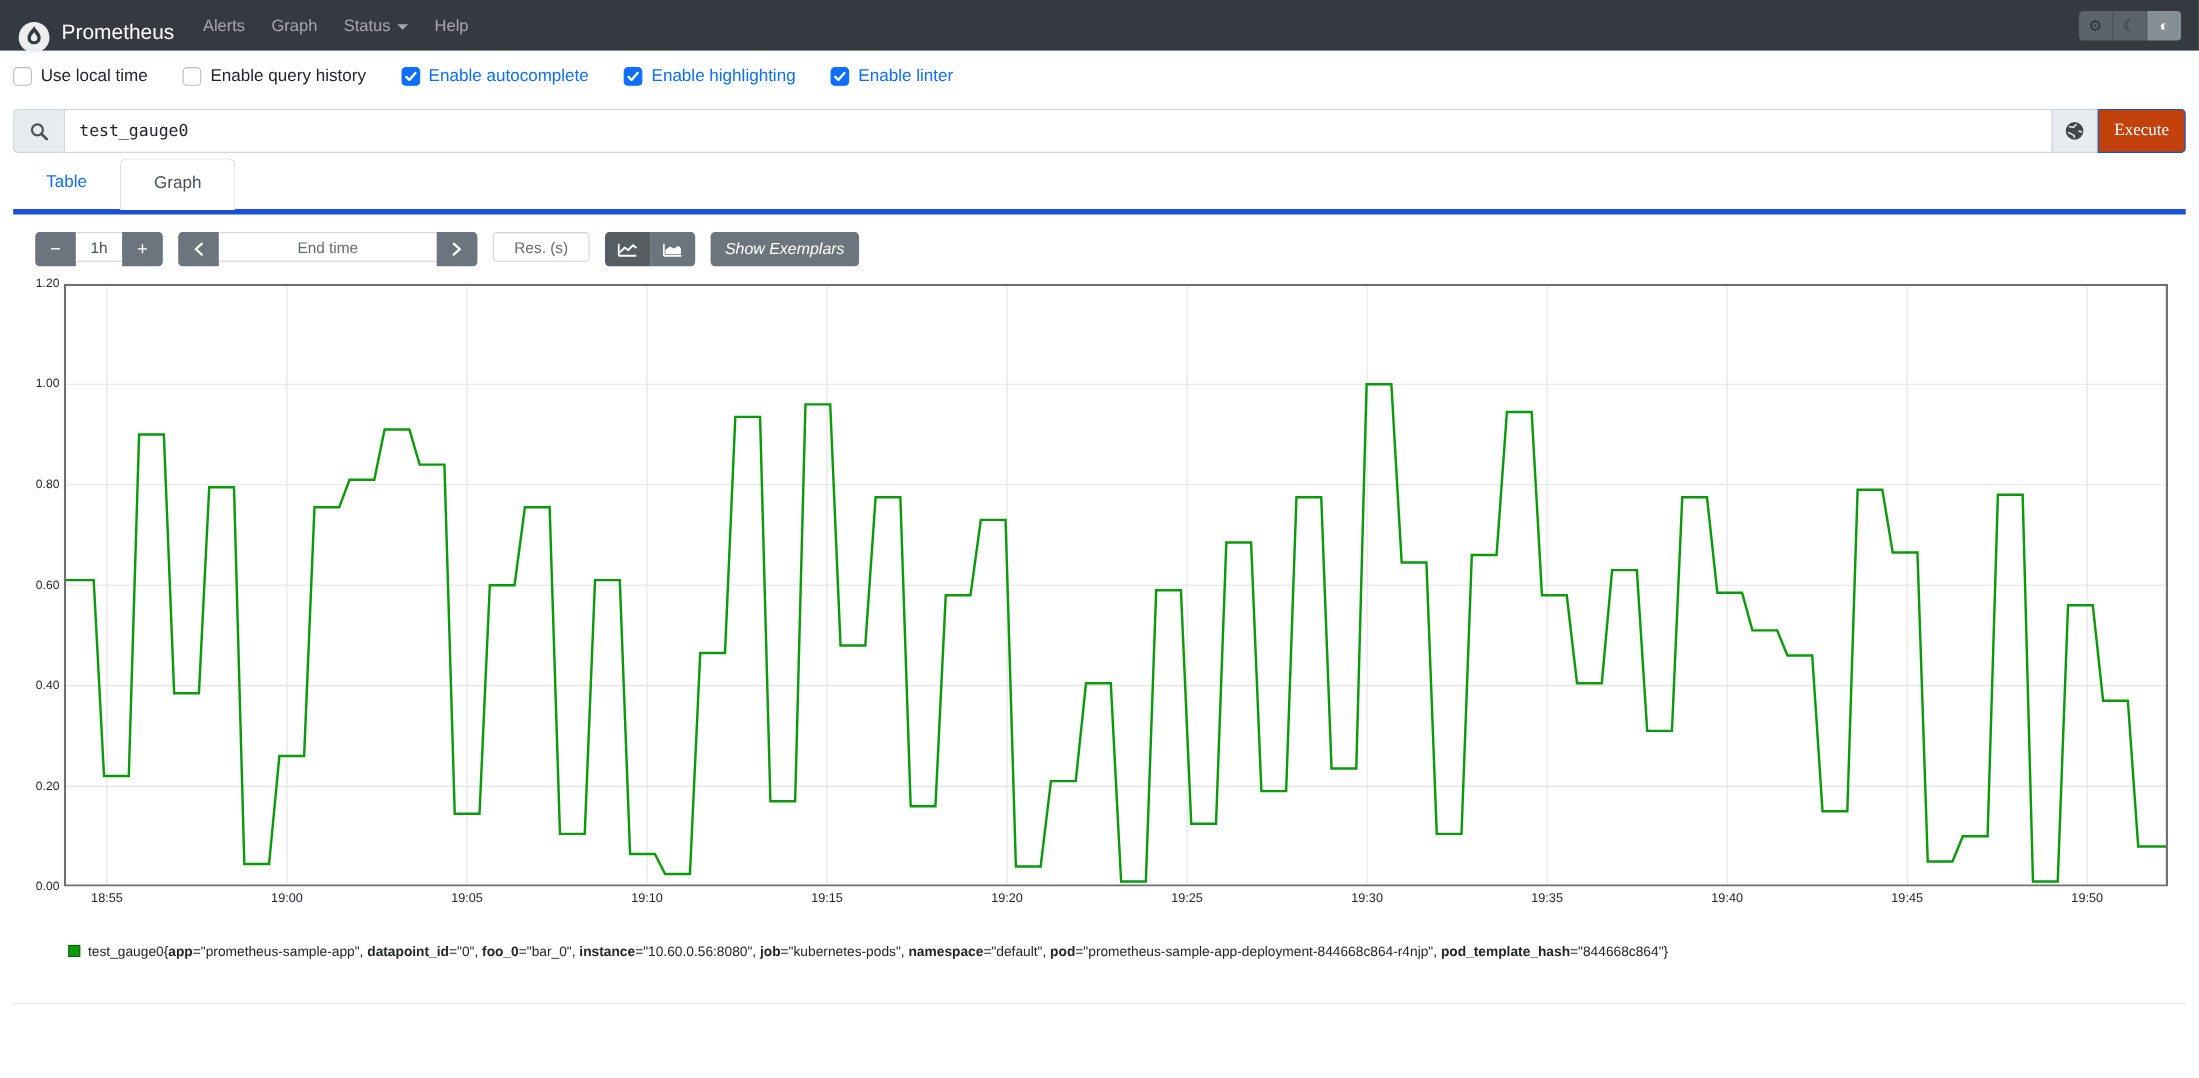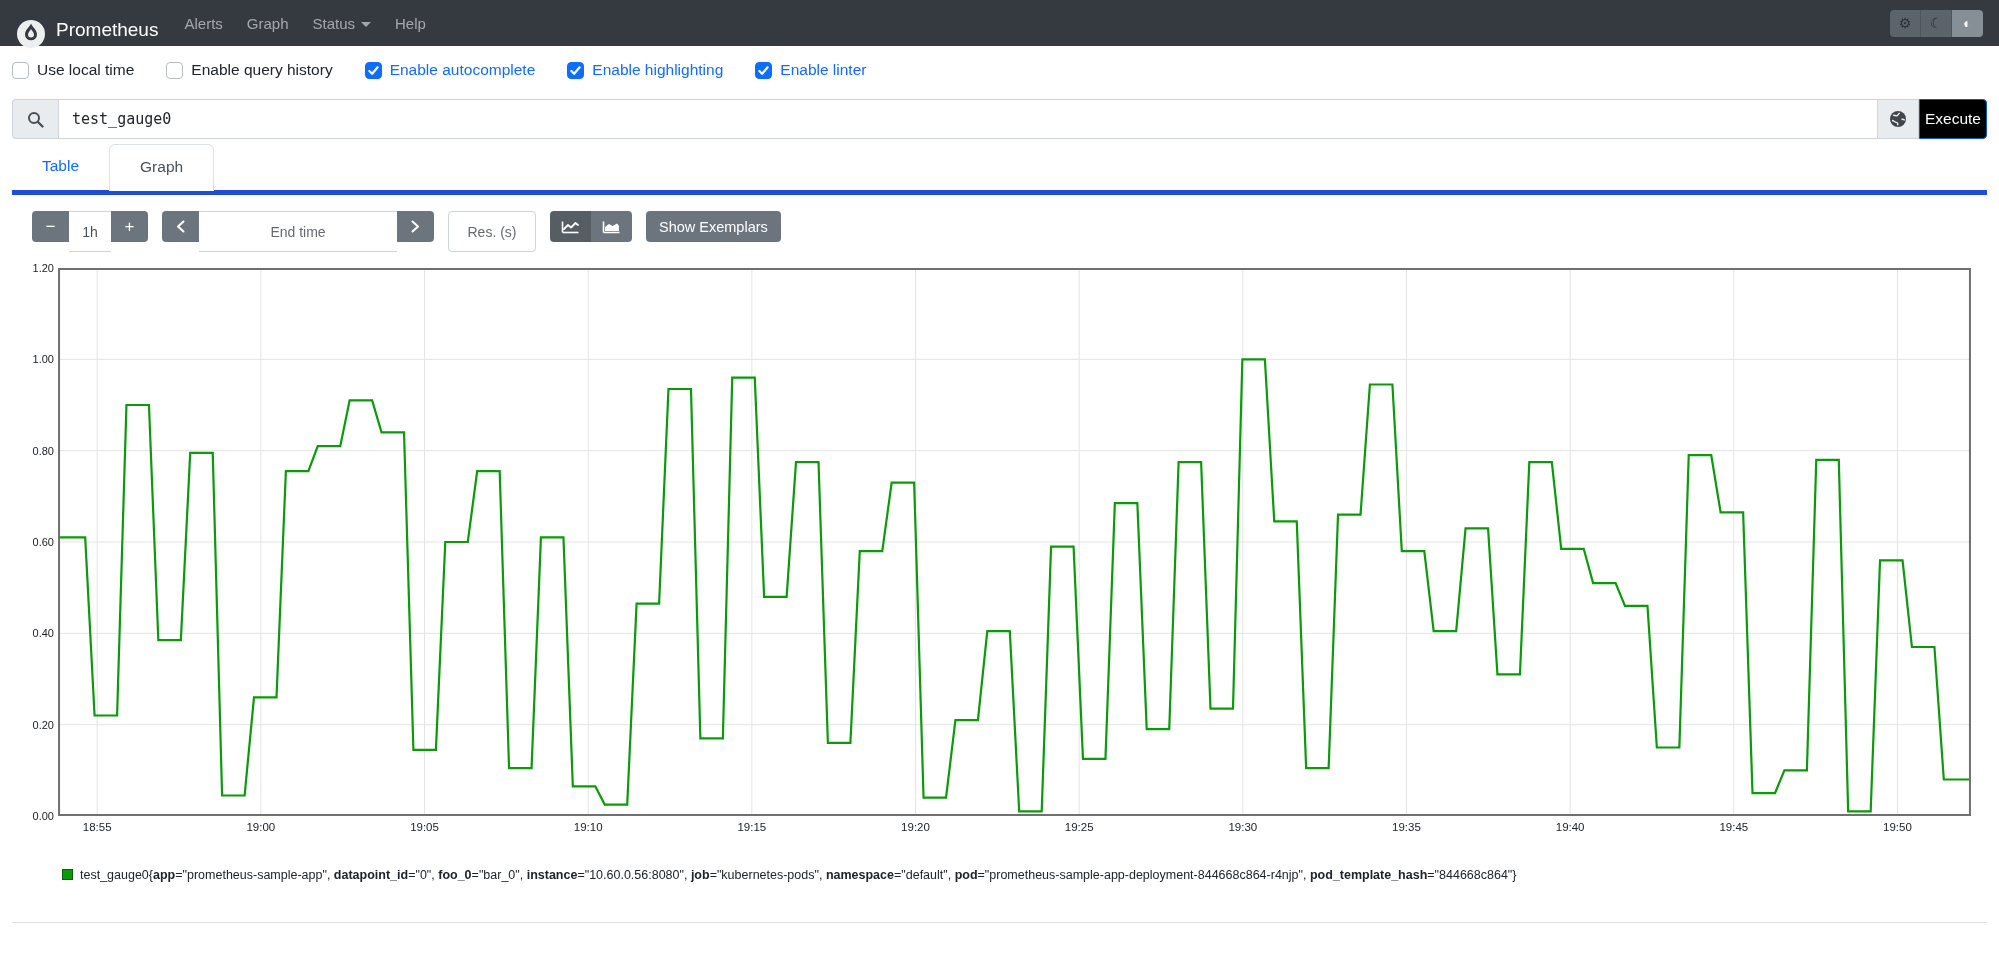--- a/index.html
+++ b/index.html
@@ -15,66 +15,66 @@
   .caret { width:0; height:0; border-left:5px solid transparent; border-right:5px solid transparent;
            border-top:5px solid rgba(255,255,255,.55); margin-top:2px; }
   .theme-group { margin-left:auto; display:flex; border-radius:4px; overflow:hidden; }
   .theme-btn { width:31px; height:27px; display:flex; align-items:center; justify-content:center;
                background:#5c636a; color:#2b3035; font-size:14px; cursor:pointer; border-right:1px solid rgba(0,0,0,.15);}
   .theme-btn:last-child { border-right:none; }
   .theme-btn.active { background:#878f96; color:#fff; }
 
   
   .options { display:flex; align-items:center; gap:32px; padding:15px 12px 10px; }
-  .form-check { display:flex; align-items:center; cursor:pointer; }
+  .form-check { display:flex; align-items:flex-start; cursor:pointer; }
   .cb { width:17px; height:17px; border:1px solid #b6bcc2; border-radius:4px; background:#fff;
         display:flex; align-items:center; justify-content:center; flex:none; }
   .cb svg { display:none; }
   .form-check.checked .cb { background:#0d6efd; border-color:#0d6efd; }
   .form-check.checked .cb svg { display:block; }
   .form-check label { margin-left:8px; font-size:15.5px; cursor:pointer; }
   .form-check.checked label { color:#0d6efd; }
 
   
   .query-row { display:flex; margin:10px 12px 0; height:40px; }
   .addon { background:#e9ecef; border:1px solid #ced4da; display:flex; align-items:center; justify-content:center; }
   .addon-search { width:46px; border-radius:4px 0 0 4px; border-right:none; }
   .query-input { flex:1; border:1px solid #ced4da; border-right:none; padding:0 13px;
                  font-family:"DejaVu Sans Mono", monospace; font-size:15px; color:#212529; outline:none; }
   .addon-globe { width:42px; cursor:pointer; }
-  .execute-btn { width:68px; background:#000000; border:1px solid #0a58ca; border-radius:0 4px 4px 0;
-                 color:#fff; font-size:15.5px; cursor:pointer; font-family:Liberation Sans, sans-serif; }
+  .execute-btn { width:80px; background:#c2410c; border:1px solid #0a58ca; border-radius:0 4px 4px 0;
+                 color:#fff; font-size:15.5px; cursor:pointer; font-family:Liberation Serif, serif; }
 
   
   .tabs-row { display:flex; margin:5px 12px 0; border-bottom:5px solid #1d4ed8; }
   .tab { padding:13px 30px 14px; font-size:15.5px; cursor:pointer; }
   .tab.inactive { color:#0d6efd; }
   .tab.active { color:#495057; background:#fff; border:1px solid #dee2e6; border-bottom:1px solid #fff;
                 border-radius:6px 6px 0 0; margin-bottom:-1px; }
   .stats { margin-left:auto; display:flex; gap:18px; padding-top:8px; font-size:13px; color:#6c757d; }
 
   
   .panel { margin:0 12px; border-bottom:1px solid #dee2e6; padding:14px 16px 38px; }
 
   
   .controls { display:flex; gap:14px; margin:2px 0 16px 4px; }
   .grp { display:flex; }
   .btn { height:31px; background:#6c757d; border:none; color:#fff; cursor:pointer;
          display:flex; align-items:center; justify-content:center; font-family:inherit; }
   .btn-sq { width:37px; font-size:17px; }
   .r-l { border-radius:4px 0 0 4px; } .r-r { border-radius:0 4px 4px 0; } .r-a { border-radius:4px; }
-  .ctl-input { height:41px; border:1px solid #ced4da; text-align:center; font-size:14px;
+  .ctl-input { height:27px; border:1px solid #ced4da; text-align:center; font-size:14px;
                font-family:inherit; color:#495057; outline:none; }
   .ctl-input::placeholder { color:#666b70; }
   .dur-input { width:42px; border-left:none; border-right:none; }
   .end-input { width:198px; border-left:none; border-right:none; }
   .res-input { width:88px; border-radius:4px; }
   .toggle-grp .btn { width:41px; }
   .toggle-grp .btn.pressed { background:#565e64; }
-  .exemplars-btn { padding:0 13px; font-size:14.5px; }
+  .exemplars-btn { padding:0 13px; font-size:14.5px;font-style:italic; }
 
   
   .chart-wrap { position:relative; }
   .chart-row { display:flex; }
   .y-gutter { width:30px; position:relative; flex:none; }
   .y-tick { position:absolute; right:4px; transform:translateY(-50%); font-size:11px; color:#212529; }
   .plot { flex:1; height:548px; position:relative; }
   .plot svg { display:block; width:100%; height:100%; }
   .x-axis { position:relative; height:26px; margin-left:30px; }
   .x-tick { position:absolute; top:5px; transform:translateX(-50%); font-size:11.5px; color:#212529; }

